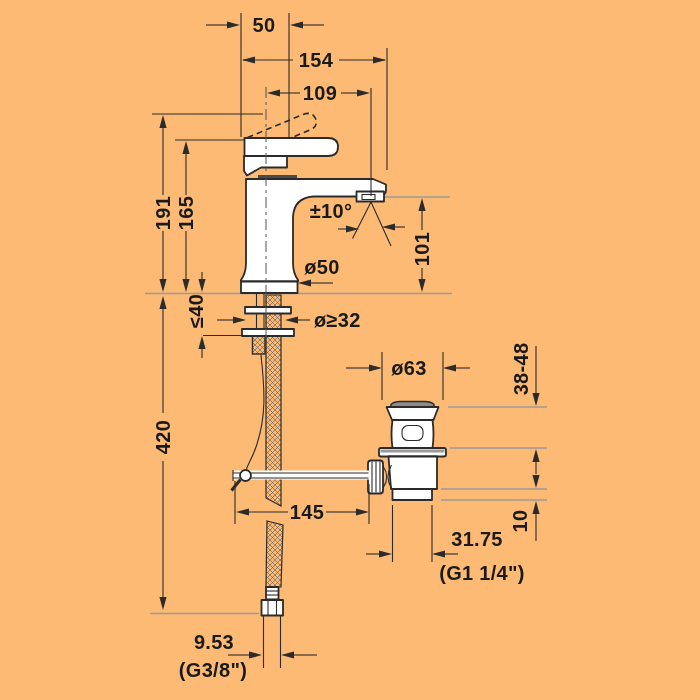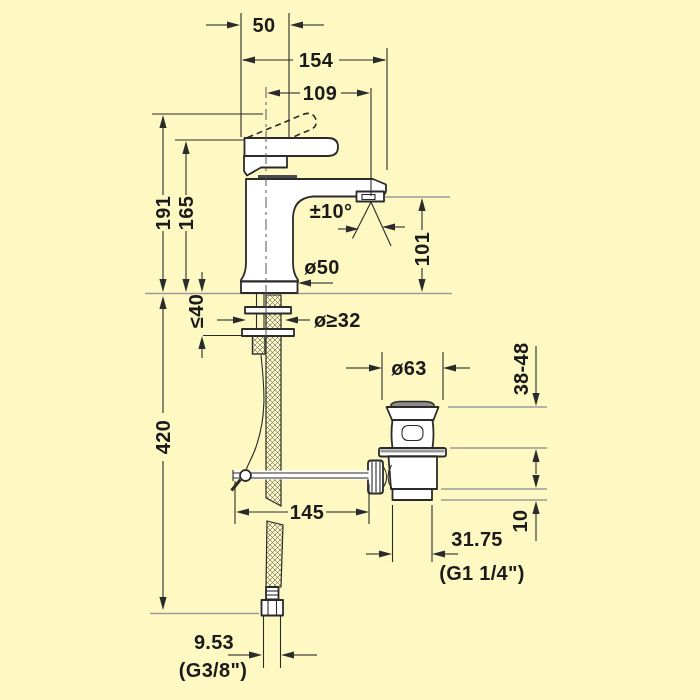--- a/index.html
+++ b/index.html
@@ -1,16 +1,16 @@
 <!DOCTYPE html>
 <html><head>
 <meta charset="utf-8">
 <style>
   html,body{margin:0;padding:0;background:#ffffff;}
-  #stage{position:relative;width:700px;height:700px;background:#fef9c3;overflow:hidden;}
+  #stage{position:relative;width:700px;height:700px;background:#fdba74;overflow:hidden;}
   svg{position:absolute;left:0;top:0;}
   .olw{stroke:#2b2b2b;stroke-width:1.8;fill:#ffffff;stroke-linejoin:round;}
   .thin{stroke:#2b2b2b;stroke-width:1.1;fill:none;}
   .ref{stroke:#9a9a9a;stroke-width:1.3;fill:none;}
   .dim{stroke:#2b2b2b;stroke-width:1.1;fill:none;}
   .arr{fill:#2b2b2b;stroke:none;}
   .cl{stroke:#555555;stroke-width:1;fill:none;stroke-dasharray:11 4 3 4;}
   .dash{stroke:#2b2b2b;stroke-width:1.6;fill:none;stroke-dasharray:6 4;}
   .shade{stroke:#4a4a4a;stroke-width:3;fill:none;}
   .lbl{font-family:"Liberation Sans","DejaVu Sans",sans-serif;font-weight:700;font-size:20px;fill:#1a1a1a;letter-spacing:0.3px;}

